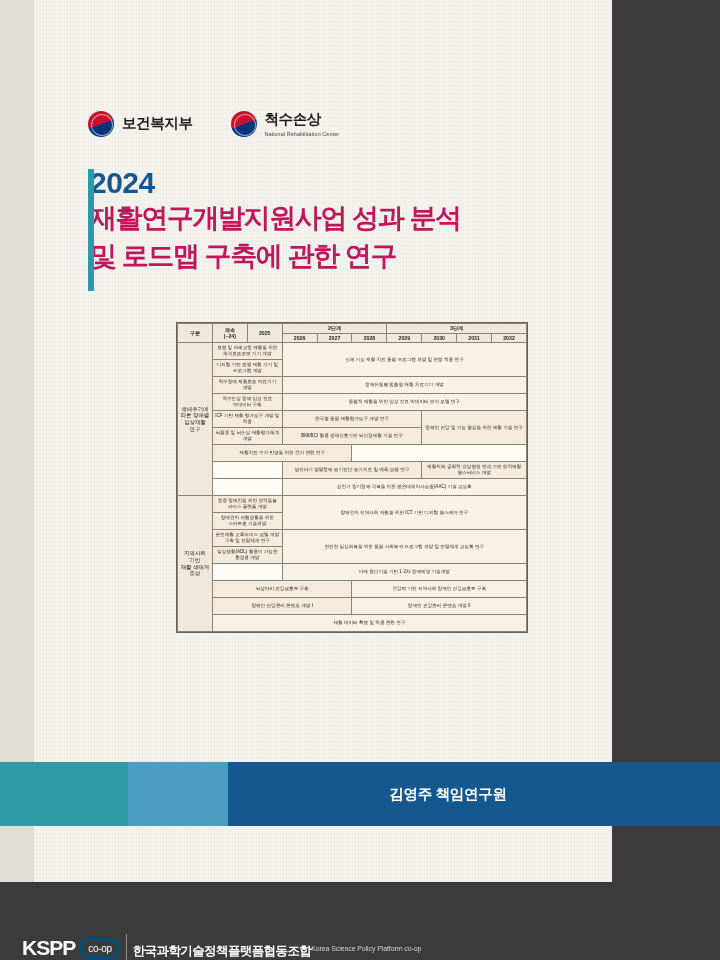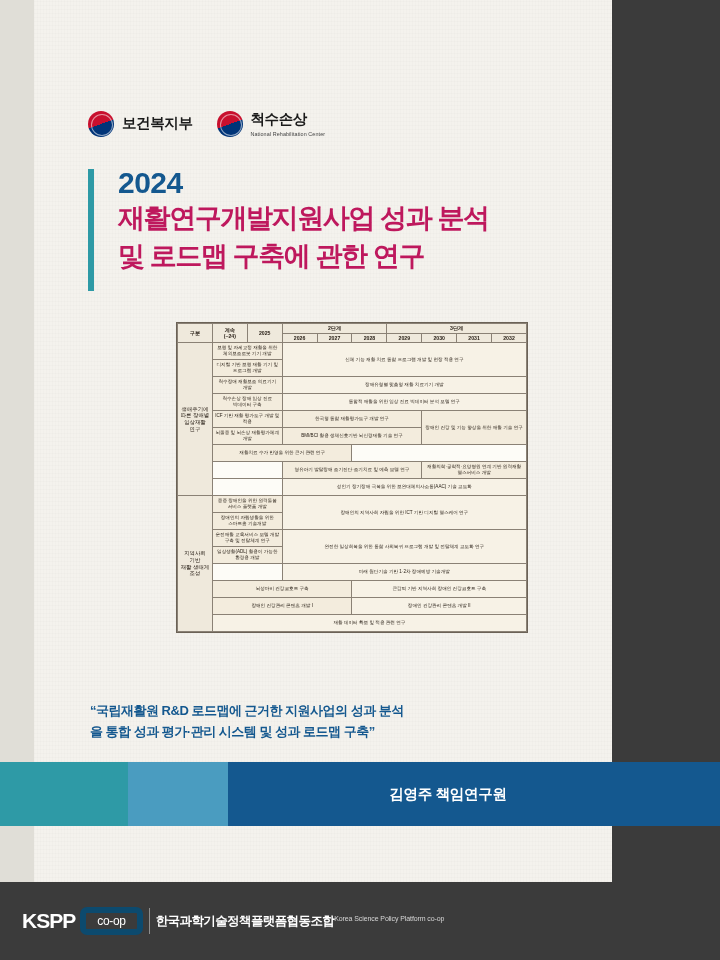--- a/index.html
+++ b/index.html
@@ -35,42 +35,42 @@
     position: absolute; left: 0; top: 0; width: 100%; height: 100%;
     background:
       repeating-linear-gradient(90deg, rgba(0,0,0,0.012) 0 1px, rgba(0,0,0,0) 1px 3px),
       repeating-linear-gradient(0deg, rgba(0,0,0,0.010) 0 1px, rgba(0,0,0,0) 1px 4px);
     pointer-events: none;
   }
 
   
   .logos {
     position: absolute; left: 88px; top: 110px;
-    display: flex; align-items: center; gap: 24px;
+    display: flex; align-items: center; gap: 38px;
   }
   .logo-block { display: flex; align-items: center; gap: 8px; }
   .taegeuk {
     width: 26px; height: 26px; border-radius: 50%;
     background: linear-gradient(160deg, #c8102e 0 50%, #003478 50% 100%);
     position: relative; flex: none;
   }
   .taegeuk::after {
     content: ""; position: absolute; left: 3px; top: 3px;
     width: 20px; height: 20px; border-radius: 50%;
     background: linear-gradient(160deg, rgba(200,16,46,0.0) 0 50%, rgba(0,52,120,0.0) 50% 100%);
     border: 1.5px solid rgba(255,255,255,0.55);
   }
   .logo-text-main { font-size: 14.5px; color: #1a1a1a; font-weight: bold; letter-spacing: -0.4px; }
   .logo-text-sub { font-size: 5.4px; color: #444; letter-spacing: 0.1px; margin-top: 2px; }
   .logo-stack { display: flex; flex-direction: column; justify-content: center; }
 
   
   .title-wrap {
     position: absolute; left: 88px; top: 165px; width: 470px;
-    padding-left: 30px;
+    padding-left: 2px;
   }
   .title-bar {
     position: absolute; left: 0; top: 4px; width: 6px; height: 122px;
     background: #2e9aa6;
   }
   .title-year {
     font-size: 30px; font-weight: bold; color: #14588f; letter-spacing: -0.5px;
     line-height: 1.18;
   }
   .title-main {
@@ -115,32 +115,32 @@
   .band-c { left: 228px; width: 492px; background: #14588f; }
   .author {
     position: absolute; left: 228px; top: 762px; width: 440px; height: 64px;
     display: flex; align-items: center; justify-content: center;
     color: #ffffff; font-size: 14.5px; font-weight: bold; letter-spacing: -0.3px;
   }
 
   
   .footer {
     position: absolute; left: 0; bottom: 0; width: 582px; height: 78px;
-    display: flex; align-items: center; padding-left: 22px; gap: 0;
+    display: flex; align-items: flex-end; padding-left: 22px; gap: 0;
   }
   .kspp-logo {
     display: flex; align-items: center; gap: 5px;
   }
   .kspp-text {
     font-size: 21px; font-weight: bold; color: #ffffff; letter-spacing: -1px;
     font-family: "Liberation Sans", sans-serif;
   }
   .kspp-coop {
-    font-size: 12px; color: #ffffff; border: 6px solid #0c4a6e; border-radius: 7px;
-    padding: 1px 11px; letter-spacing: -0.3px;
+    font-size: 10px; color: #ffffff; border: 4px solid #0c4a6e; border-radius: 7px;
+    padding: 1px 4px; letter-spacing: -0.3px;
   }
   .kspp-divider { width: 1px; height: 26px; background: #8e8e8e; margin: 0 6px; }
   .kspp-kr { font-size: 12.5px; color: #ffffff; font-weight: bold; letter-spacing: -0.6px; }
   .kspp-en { font-size: 7px; color: #d6d6d6; letter-spacing: -0.1px; margin-top: 2px; }
   .kspp-names { display: flex; flex-direction: row; justify-content: center; }
 </style>
 </head>
 <body>
 
 <div id="page">
@@ -266,22 +266,20 @@
             <td colspan="4" class="c-beige h-md">장애인 건강관리 콘텐츠 개발 I</td>
             <td colspan="5" class="c-beige2 h-md">장애인 건강관리 콘텐츠 개발 II</td>
           </tr>
           <tr>
             <td colspan="9" class="c-beige2 h-md">재활 데이터 확보 및 적용 관련 연구</td>
           </tr>
         </tbody>
     </table>
   </div>
 
-  <div class="quote">“국립재활원 R&amp;D 로드맵에 근거한 지원사업의 성과 분석
-을 통합 성과 평가·관리 시스템 및 성과 로드맵 구축”</div>
 
   <div class="band band-a"></div>
   <div class="band band-b"></div>
   <div class="band band-c"></div>
   <div class="author">김영주 책임연구원</div>
 
   <div class="bg-dark-bottom"></div>
   <div class="footer">
     <div class="kspp-logo">
       <div class="kspp-text">KSPP</div>

